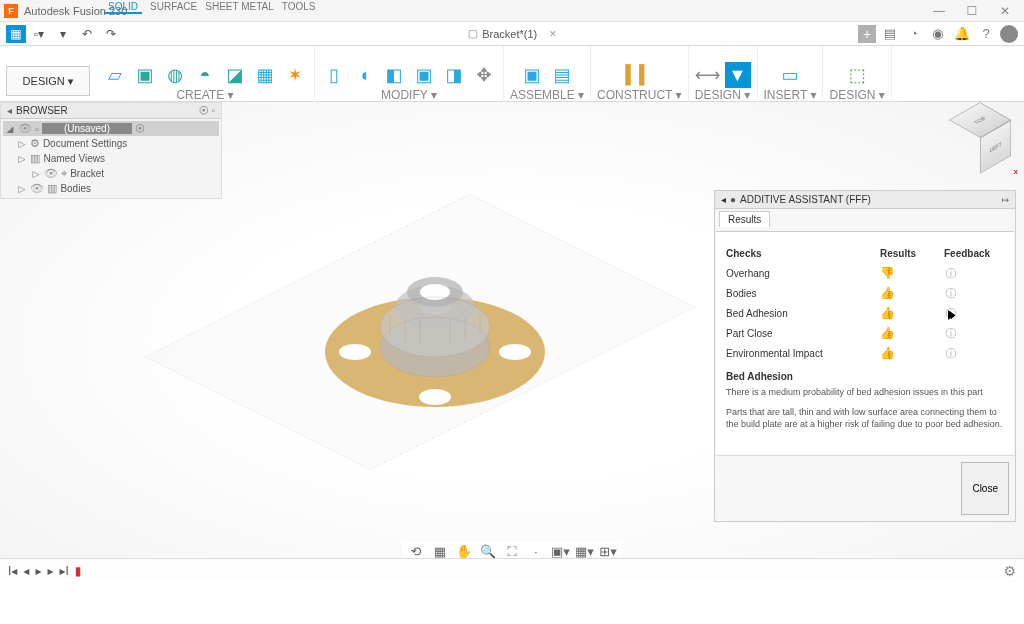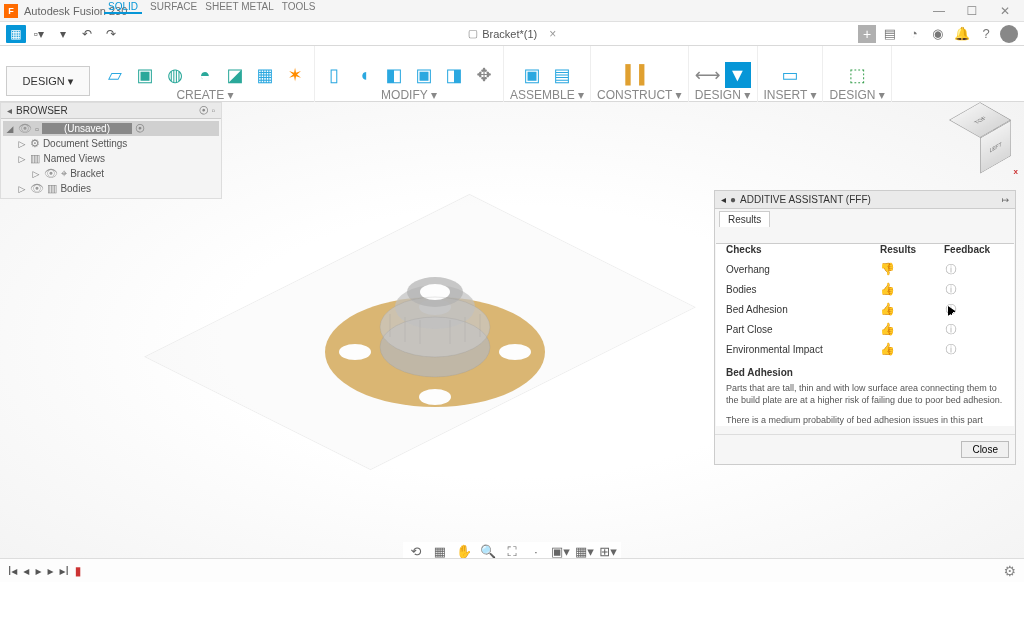--- a/index.html
+++ b/index.html
@@ -72,32 +72,32 @@
   .axis{position:absolute;font-size:8px;font-weight:bold;}
   .axis.z{top:-4px;right:28px;color:#2a5caa;}
   .axis.x{bottom:-2px;right:-6px;color:#c33;}
 
   
   .aa-panel { position: absolute; right: 8px; top: 88px; width: 302px; background: #f6f6f6; border: 1px solid #ccc; font-size: 10px; }
   .aa-panel .hdr { background: #eaeaea; padding: 3px 6px; display: flex; align-items: center; gap: 4px; border-bottom:1px solid #ccc;}
   .aa-panel .hdr .exp{margin-left:auto;color:#666;font-size:9px;}
   .aa-panel .tabs { display: flex; padding: 2px 0 0 4px;}
   .aa-panel .tabs .tab { background:#fff; border:1px solid #ccc; border-bottom:none; padding:2px 8px; font-size:10px;}
-  .aa-panel .body { background:#fff; border-top:1px solid #ccc; padding: 0 10px; margin:16px 1px 1px 1px;}
+  .aa-panel .body { background:#fff; border-top:1px solid #ccc; padding: 16px 10px; margin:4px 1px 1px 1px;}
   .aa-panel .cols { display: grid; grid-template-columns: 1fr 60px 60px; gap: 4px; font-weight: bold; margin-bottom: 4px; }
   .aa-row { display: grid; grid-template-columns: 1fr 60px 60px; gap: 4px; align-items: center; padding: 3px 0; }
   .thumb{font-size:12px;}
   .thumb.bad{color:#d94c3a;}
   .thumb.ok{color:#5cb53a;}
   .thumb.warn{color:#e0a030;}
   .info-i{color:#aaa;font-size:11px;width:14px;height:14px;border-radius:50%;display:inline-flex;align-items:center;justify-content:center;}
   .aa-panel h4{font-size:10px;margin:8px 0 4px;}
   .aa-panel p{font-size:9px;color:#555;line-height:1.35;margin-bottom:8px;}
   .aa-panel .footer{display:flex;justify-content:flex-end;padding:6px;border-top:1px solid #ddd;}
-  .aa-panel .footer button{font-size:10px;padding:2px 10px;background:#f0f0f0;border:1px solid #bbb;}
+  .aa-panel .footer button{font-size:10px;padding:20px 10px;background:#f0f0f0;border:1px solid #bbb;}
   .cursor-on-info{position:relative;}
   .cursor-on-info::after{content:"";position:absolute;left:4px;top:4px;width:10px;height:14px;background:linear-gradient(135deg,#000 50%,transparent 50%);clip-path:polygon(0 0,100% 50%,40% 55%,60% 100%,45% 100%,30% 58%,0 70%);}
 
   
   .nav-tb { position:absolute; bottom:20px; left:50%; transform:translateX(-50%); display:flex; gap:6px; background:#fff; padding:2px 4px;}
   .nav-tb span{color:#666;font-size:13px;width:18px;text-align:center;}
 
   
   .timeline { position: absolute; bottom: 0; left: 0; right: 0; height: 24px; background: #fdfdfd; border-top: 1px solid #ddd; display: flex; align-items: center; padding: 0 8px; gap: 6px; }
   .timeline .tbtn { color: #555; font-size: 12px; }
@@ -322,22 +322,22 @@
         <span>Part Close</span>
         <span class="thumb ok">👍</span>
         <span class="info-i">ⓘ</span>
       </div>
       <div class="aa-row">
         <span>Environmental Impact</span>
         <span class="thumb warn">👍</span>
         <span class="info-i">ⓘ</span>
       </div>
       <h4>Bed Adhesion</h4>
+      <p>There is a medium probability of bed adhesion issues in this part</p>
       <p>Parts that are tall, thin and with low surface area connecting them to the build plate are at a higher risk of failing due to poor bed adhesion.</p>
-      <p>There is a medium probability of bed adhesion issues in this part</p>
     </div>
     <div class="footer">
       <button>Close</button>
     </div>
   </div>
 
   <div class="nav-tb">
     <span>⟲</span>
     <span>▦</span>
     <span>✋</span>

